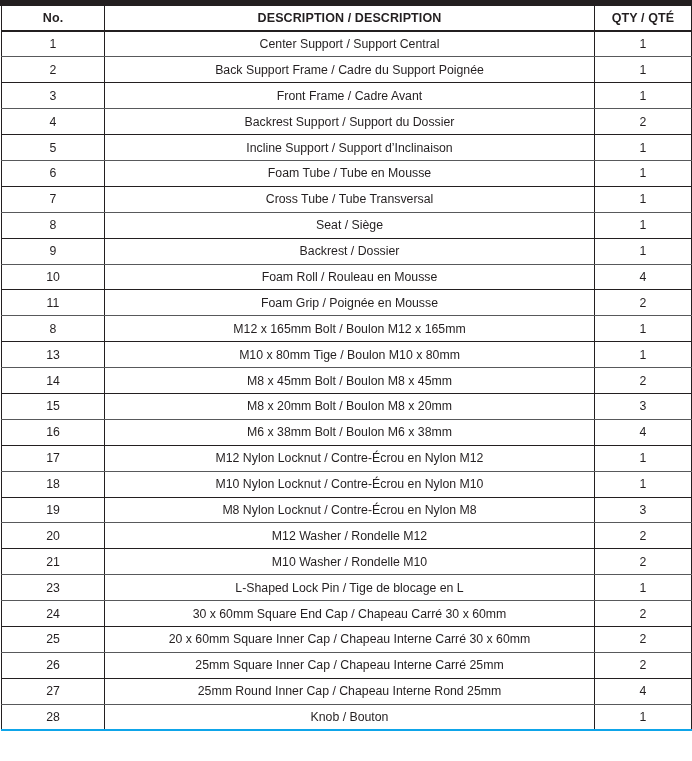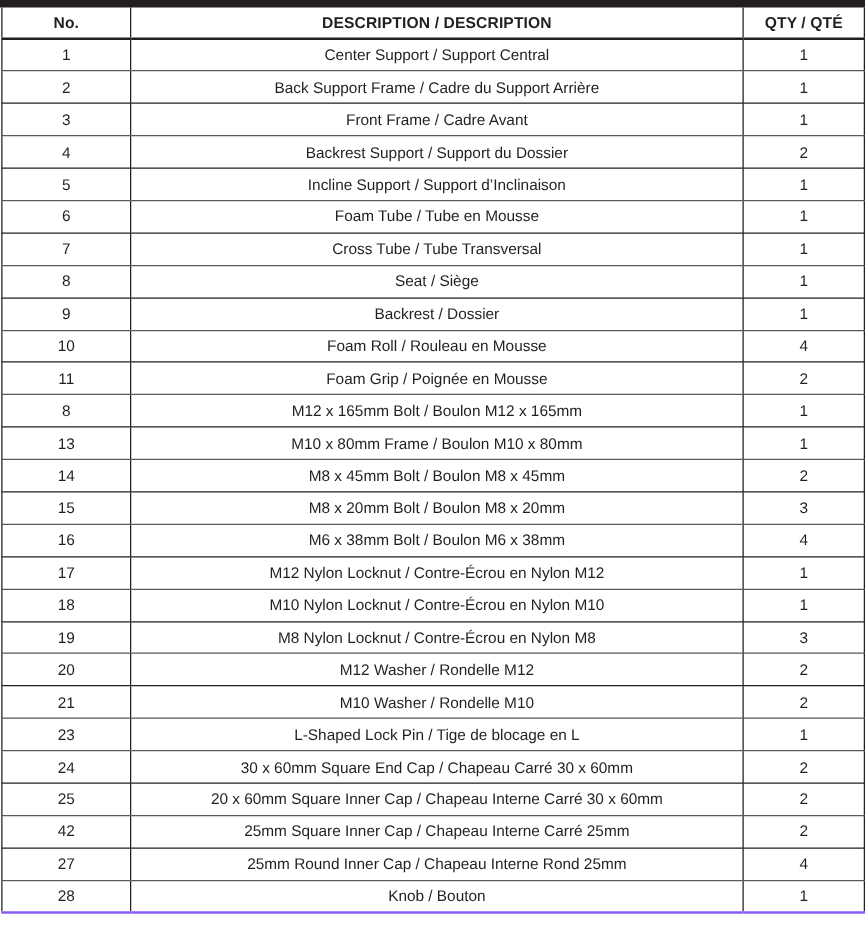--- a/index.html
+++ b/index.html
@@ -69,21 +69,21 @@
   table.parts-table tbody td {
     height: 25.9px;
     font-size: 12.3px;
     font-weight: normal;
   }
   
   table.parts-table tbody tr.dark-rule td {
     border-bottom: 1.8px solid #231f20;
   }
   table.parts-table tbody tr.last-row td {
-    border-bottom: 2px solid #8b5cf6;
+    border-bottom: 2px solid #0ea5e9;
   }
   td.cell-no, th.cell-no { font-variant-numeric: lining-nums; }
   td.cell-desc { font-size: 12.3px; margin-left: 15px; }
   td.cell-qty  { font-size: 12.3px; }
 </style>
 </head>
 <body>
 
 <div id="parts-list-page">
 
@@ -104,21 +104,21 @@
         </tr>
       </thead>
       <tbody id="parts-table-body">
           <tr>
             <td class="cell-no">1</td>
             <td class="cell-desc">Center Support / Support Central</td>
             <td class="cell-qty">1</td>
           </tr>
           <tr class="dark-rule">
             <td class="cell-no">2</td>
-            <td class="cell-desc">Back Support Frame / Cadre du Support Arrière</td>
+            <td class="cell-desc">Back Support Frame / Cadre du Support Poignée</td>
             <td class="cell-qty">1</td>
           </tr>
           <tr>
             <td class="cell-no">3</td>
             <td class="cell-desc">Front Frame /  Cadre Avant</td>
             <td class="cell-qty">1</td>
           </tr>
           <tr class="dark-rule">
             <td class="cell-no">4</td>
             <td class="cell-desc">Backrest Support / Support du Dossier</td>
@@ -159,21 +159,21 @@
             <td class="cell-desc">Foam Grip / Poignée en Mousse</td>
             <td class="cell-qty">2</td>
           </tr>
           <tr class="dark-rule">
             <td class="cell-no">8</td>
             <td class="cell-desc">M12 x 165mm Bolt / Boulon M12 x 165mm</td>
             <td class="cell-qty">1</td>
           </tr>
           <tr>
             <td class="cell-no">13</td>
-            <td class="cell-desc">M10 x 80mm Frame / Boulon M10 x 80mm</td>
+            <td class="cell-desc">M10 x 80mm Tige / Boulon M10 x 80mm</td>
             <td class="cell-qty">1</td>
           </tr>
           <tr class="dark-rule">
             <td class="cell-no">14</td>
             <td class="cell-desc">M8 x 45mm Bolt / Boulon M8 x 45mm</td>
             <td class="cell-qty">2</td>
           </tr>
           <tr>
             <td class="cell-no">15</td>
             <td class="cell-desc">M8 x 20mm Bolt / Boulon M8 x 20mm</td>
@@ -218,21 +218,21 @@
             <td class="cell-no">24</td>
             <td class="cell-desc">30 x 60mm Square End Cap / Chapeau Carré 30 x 60mm</td>
             <td class="cell-qty">2</td>
           </tr>
           <tr>
             <td class="cell-no">25</td>
             <td class="cell-desc">20 x 60mm Square Inner Cap / Chapeau Interne Carré 30 x 60mm</td>
             <td class="cell-qty">2</td>
           </tr>
           <tr class="dark-rule">
-            <td class="cell-no">42</td>
+            <td class="cell-no">26</td>
             <td class="cell-desc">25mm Square Inner Cap / Chapeau Interne Carré 25mm</td>
             <td class="cell-qty">2</td>
           </tr>
           <tr>
             <td class="cell-no">27</td>
             <td class="cell-desc">25mm Round Inner Cap / Chapeau Interne Rond 25mm</td>
             <td class="cell-qty">4</td>
           </tr>
           <tr class="dark-rule last-row">
             <td class="cell-no">28</td>

